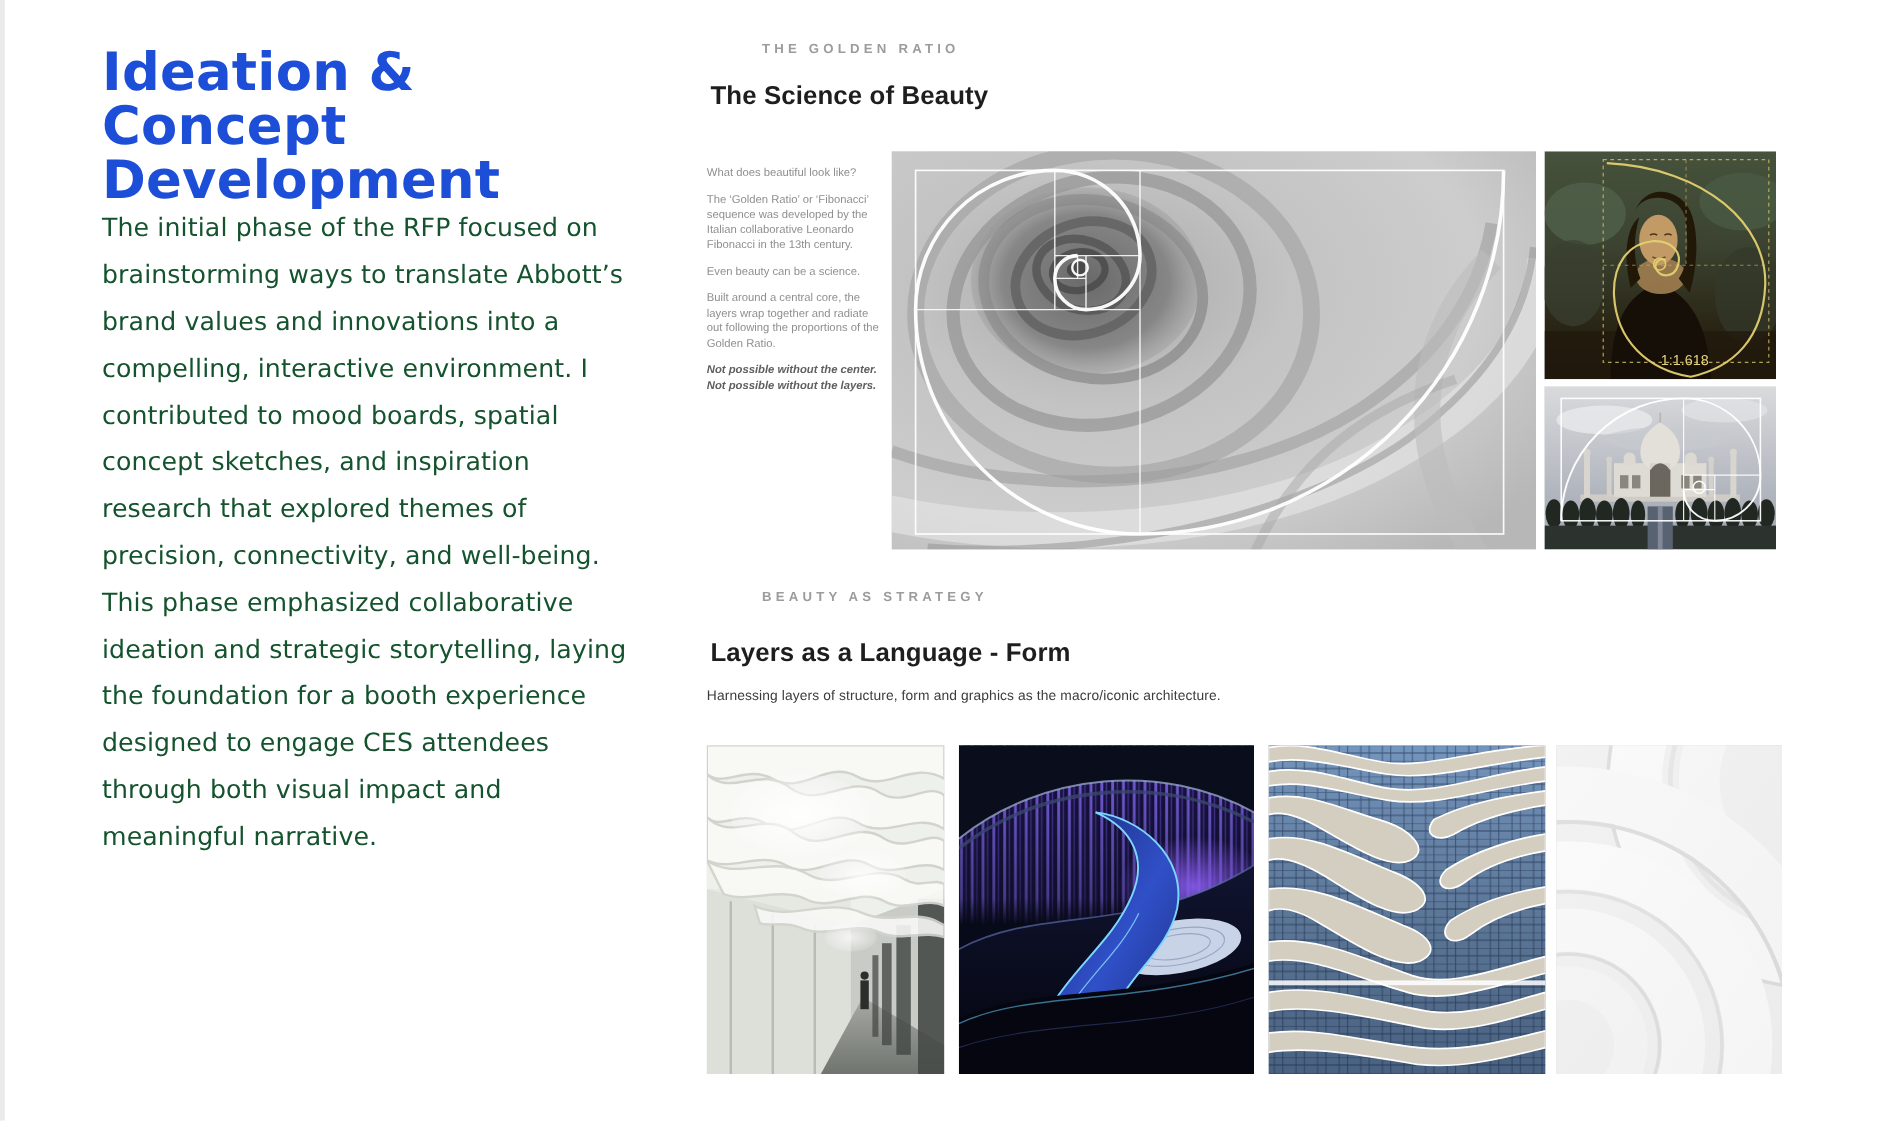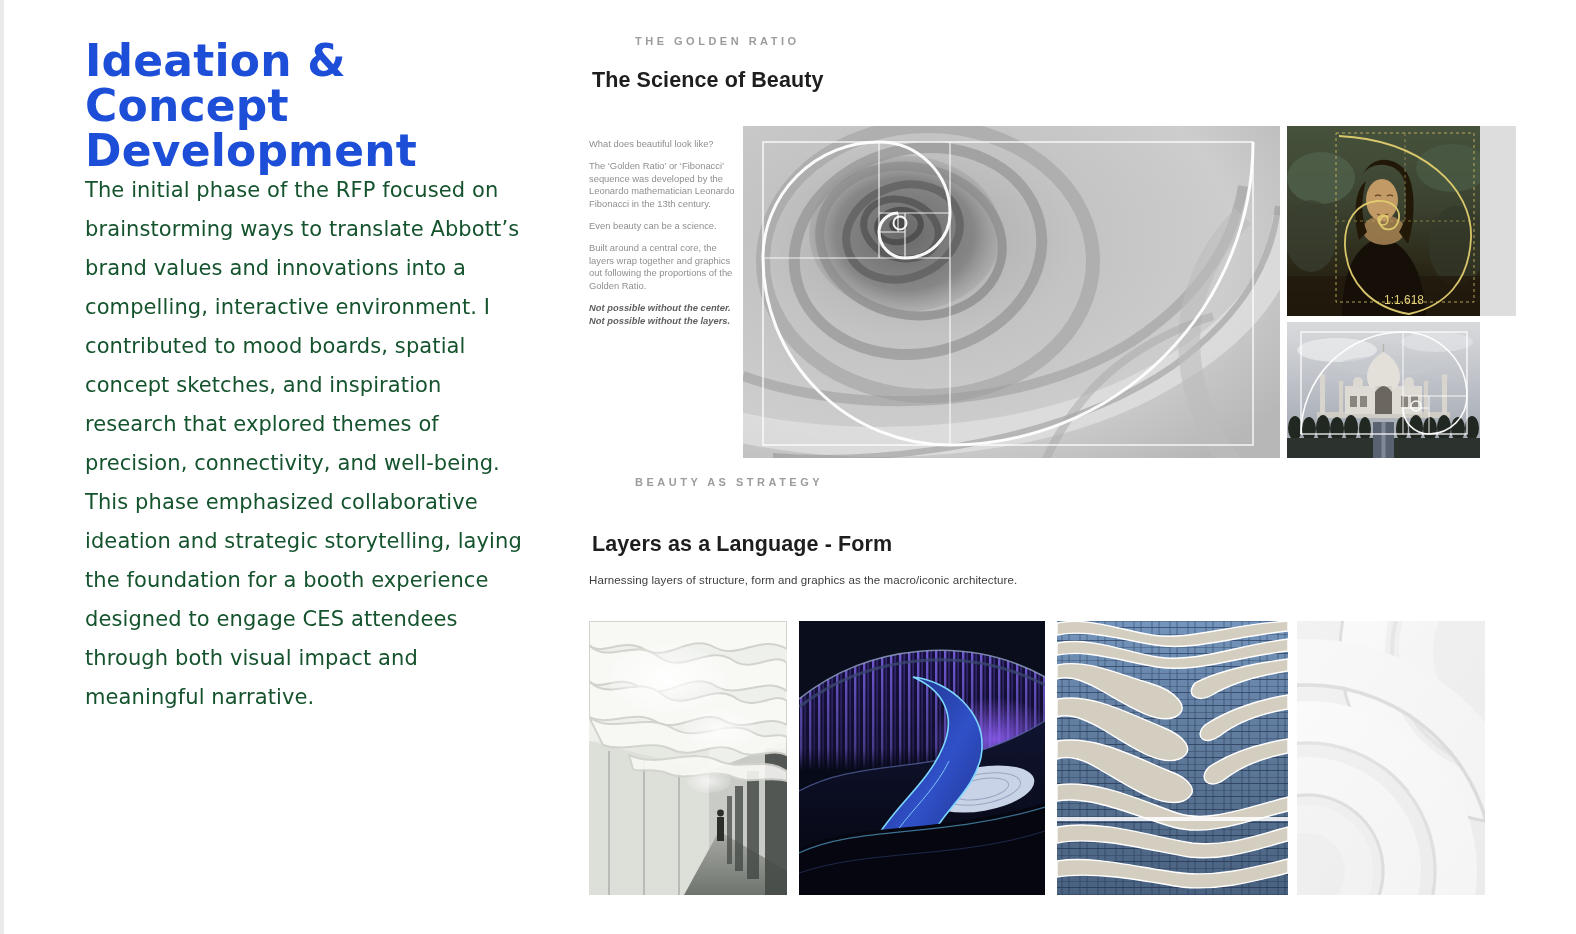--- a/index.html
+++ b/index.html
@@ -40,25 +40,25 @@
   .s1-title{left:588px;top:64px;}
   .notes{
     position:absolute;left:589px;top:138px;width:158px;
     font-size:9.4px;line-height:12.8px;color:#8f8f8f;
   }
   .notes p{margin:0 11px 9px 0;}
   .notes p.em{font-weight:700;font-style:italic;color:#5f5f5f;}
 
   .img-frame{position:absolute;overflow:hidden;background:#ddd;}
   .rose-frame{left:743px;top:126px;width:537px;height:332px;}
-  .mona-frame{left:1287px;top:126px;width:229px;height:190px;}
+  .mona-frame{left:1287px;top:126px;width:193px;height:190px;}
   .taj-frame{left:1287px;top:322px;width:193px;height:136px;}
 
   
-  .s2-eyebrow{left:589px;top:476px;}
+  .s2-eyebrow{left:589px;top:492px;}
   .s2-title{left:588px;top:528px;}
   .s2-subtitle{left:589px;top:574px;}
   .grid-a{left:589px;top:621px;width:198px;height:274px;}
   .grid-b{left:799px;top:621px;width:246px;height:274px;}
   .grid-c{left:1057px;top:621px;width:231px;height:274px;}
   .grid-d{left:1297px;top:621px;width:188px;height:274px;}
 
   svg{display:block;}
 </style>
 </head>
@@ -69,23 +69,23 @@
 <div class="left-col">
   <h1 class="page-title">Ideation &amp; Concept Development</h1>
 </div>
 <div class="intro">The initial phase of the RFP focused on brainstorming ways to translate Abbott’s brand values and innovations into a compelling, interactive environment. I contributed to mood boards, spatial concept sketches, and inspiration research that explored themes of precision, connectivity, and well-being. This phase emphasized collaborative ideation and strategic storytelling, laying the foundation for a booth experience designed to engage CES attendees through both visual impact and meaningful narrative.</div>
 
 <div class="eyebrow s1-eyebrow">THE GOLDEN RATIO</div>
 <h2 class="sec-title s1-title">The Science of Beauty</h2>
 
 <div class="notes">
   <p>What does beautiful look like?</p>
-  <p>The ‘Golden Ratio’ or ‘Fibonacci’ sequence was developed by the Leonardo mathematician Leonardo Fibonacci in the 13th century.</p>
+  <p>The ‘Golden Ratio’ or ‘Fibonacci’ sequence was developed by the Italian collaborative Leonardo Fibonacci in the 13th century.</p>
   <p>Even beauty can be a science.</p>
-  <p>Built around a central core, the layers wrap together and graphics out following the proportions of the Golden Ratio.</p>
+  <p>Built around a central core, the layers wrap together and radiate out following the proportions of the Golden Ratio.</p>
   <p class="em">Not possible without the center. Not possible without the layers.</p>
 </div>
 
 <div class="img-frame rose-frame">
   <svg width="537" height="332" viewBox="0 0 537 332">
     <defs>
       <radialGradient id="roseBg" cx="32%" cy="34%" r="85%">
         <stop offset="0%" stop-color="#a9a9a9"></stop>
         <stop offset="35%" stop-color="#c3c3c3"></stop>
         <stop offset="70%" stop-color="#cdcdcd"></stop>

